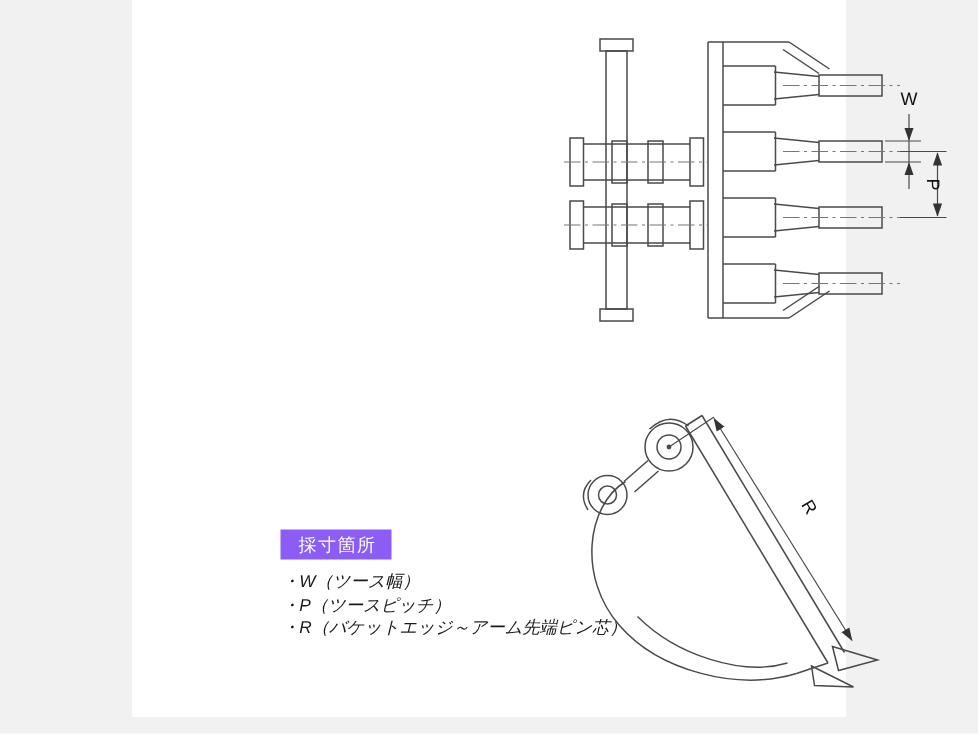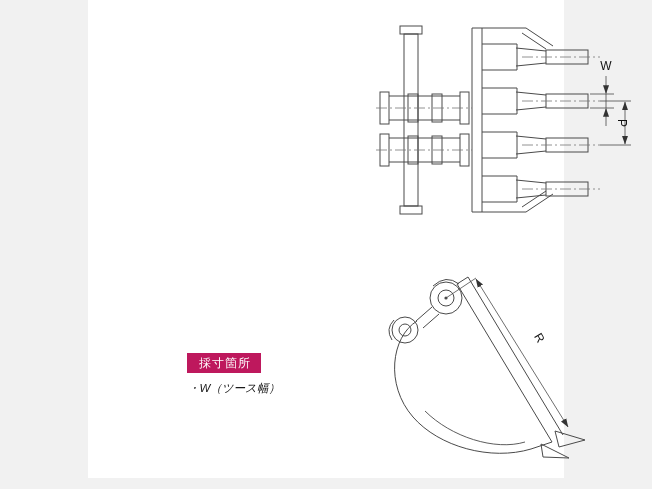--- a/index.html
+++ b/index.html
@@ -157,22 +157,24 @@
       </g>
 
       <g stroke="#4a4a4a" fill="none" stroke-width="0.8">
         <line x1="73" y1="33" x2="103" y2="13"></line>
         <line x1="149" y1="88" x2="103" y2="14" marker-end="url(#arwB)"></line>
         <line x1="149" y1="88" x2="195" y2="162" marker-end="url(#arwB)"></line>
         <text x="163" y="75" transform="rotate(59 163 75)" text-anchor="middle">R</text>
       </g>
     </svg>
 
-    <div class="badge" style="background: #be185d; color: rgb(255, 255, 255); padding-left: 12px;">
+    <div class="badge" style="background: #8b5cf6; color: rgb(255, 255, 255); padding-left: 12px;">
       <span>採寸箇所</span>
     </div>
 
     <div class="legend">
       <div>・W（ツース幅）</div>
+      <div>・P（ツースピッチ）</div>
+      <div>・R（バケットエッジ～アーム先端ピン芯）</div>
     </div>
 
   </div>
 </div>
 
 </body></html>

